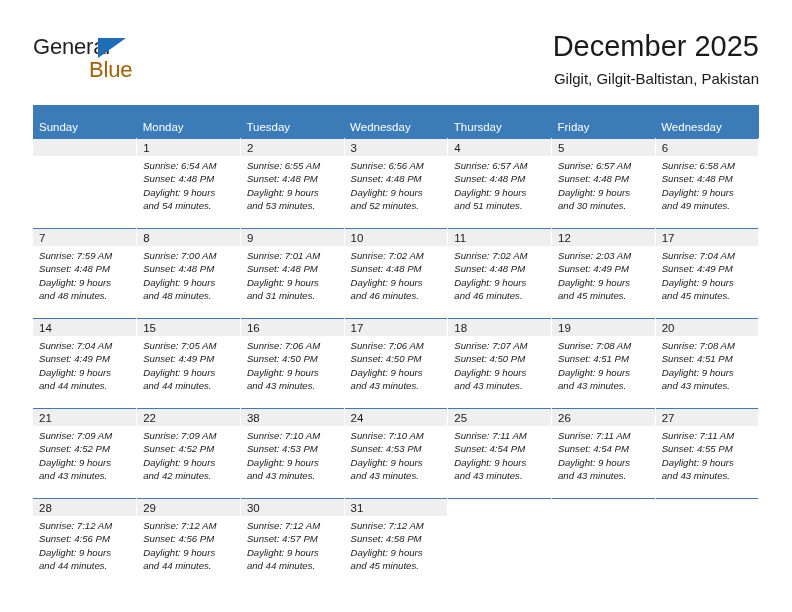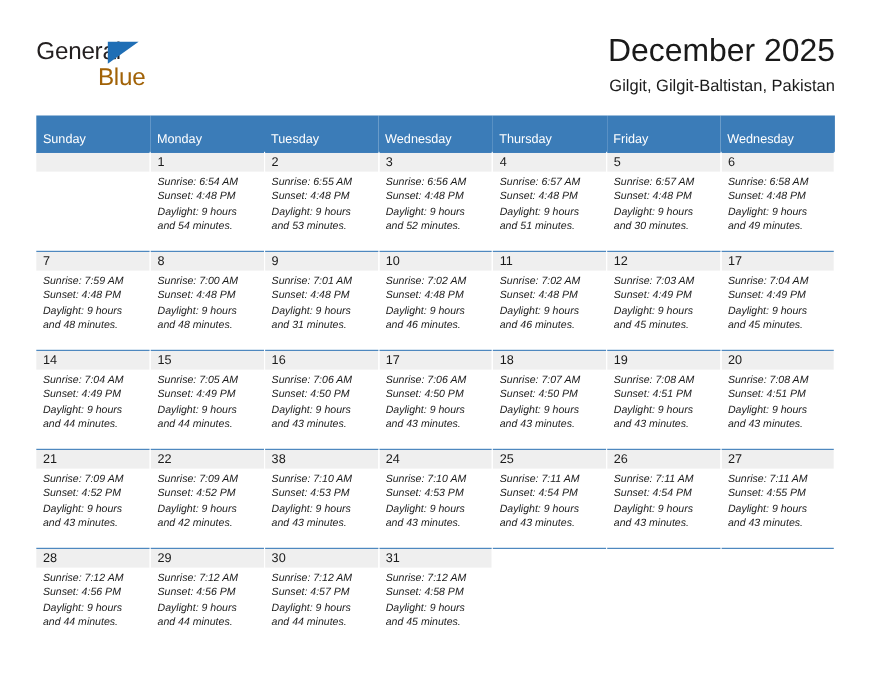--- a/index.html
+++ b/index.html
@@ -245,21 +245,21 @@
             <div class="cellbody">
               <div>Sunrise: 7:02 AM</div>
               <div>Sunset: 4:48 PM</div>
               <div>Daylight: 9 hours</div>
               <div>and 46 minutes.</div>
             </div>
           </td>
           <td class="day">
             <div class="datestrip">12</div>
             <div class="cellbody">
-              <div>Sunrise: 7:03 AM</div>
+              <div>Sunrise: 2:03 AM</div>
               <div>Sunset: 4:49 PM</div>
               <div>Daylight: 9 hours</div>
               <div>and 45 minutes.</div>
             </div>
           </td>
           <td class="day">
             <div class="datestrip">17</div>
             <div class="cellbody">
               <div>Sunrise: 7:04 AM</div>
               <div>Sunset: 4:49 PM</div>

